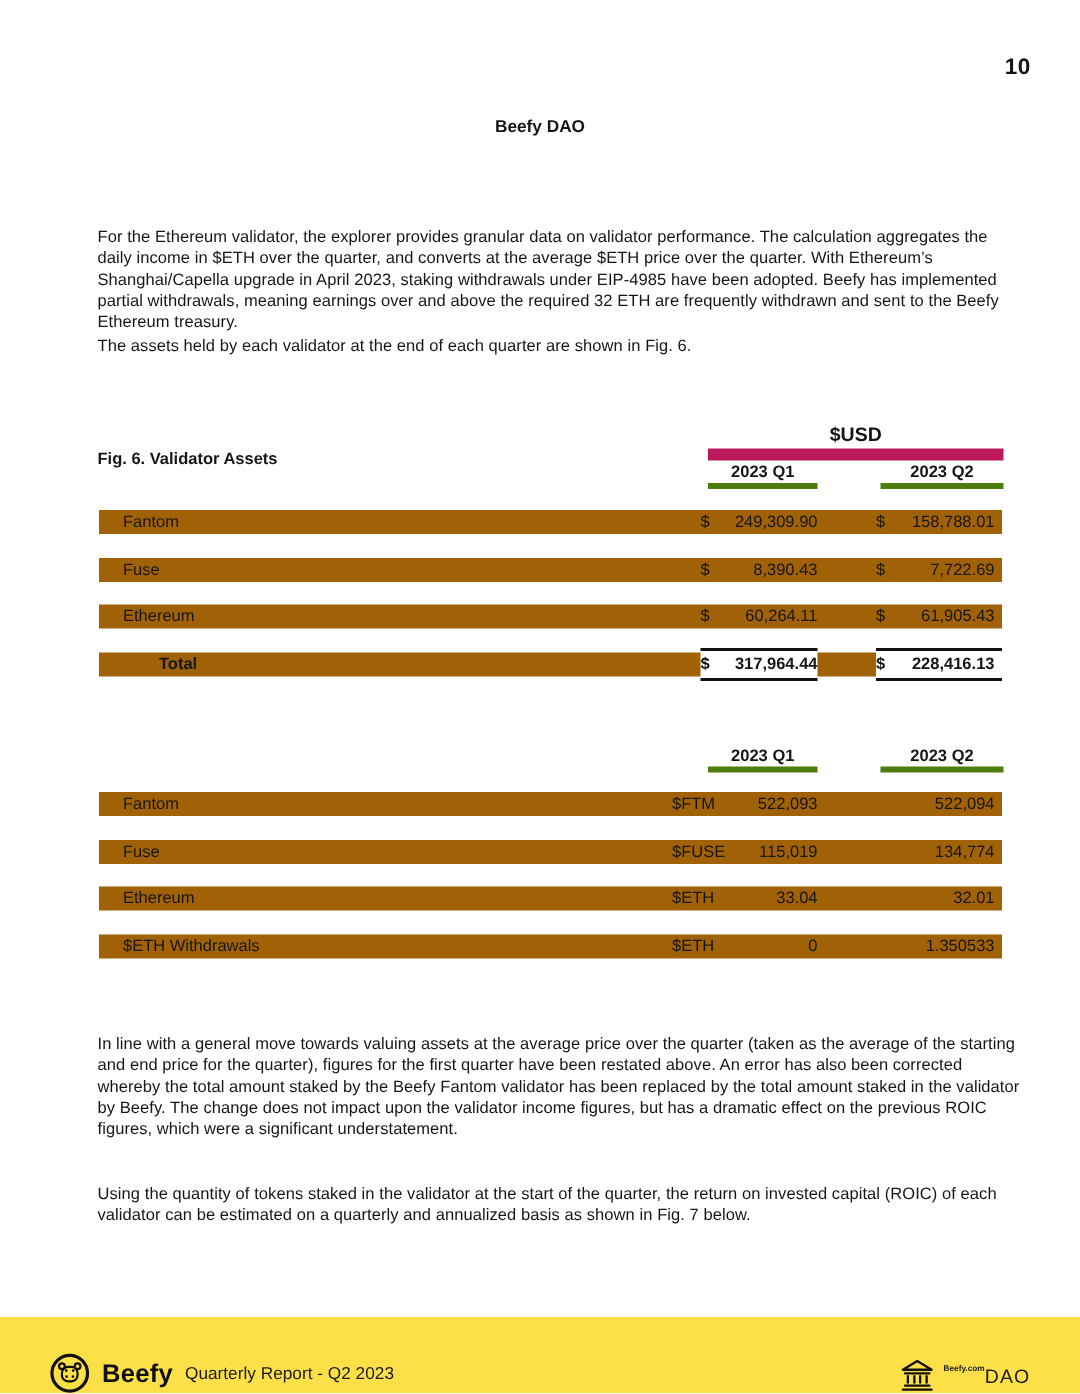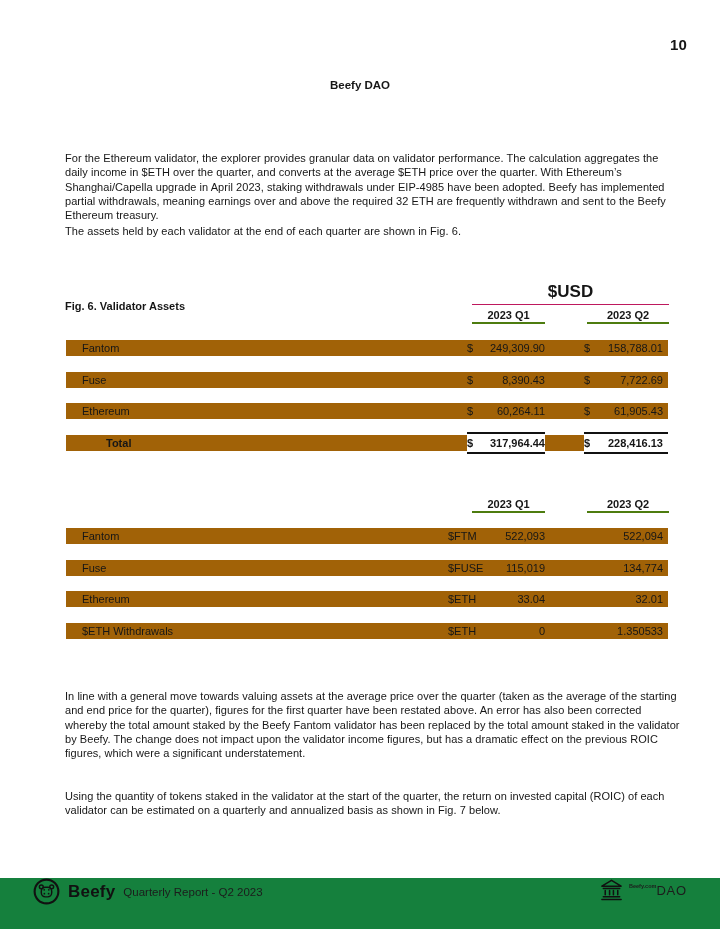--- a/index.html
+++ b/index.html
@@ -18,26 +18,26 @@
   .para {
     position:absolute; left:65px; width:616px; margin:0;
     font-size:11px; line-height:14.3px; letter-spacing:0.05px;
   }
   .figcap {
     position:absolute; left:65px; top:300px;
     font-size:11px; font-weight:bold;
   }
   .usdhead {
     position:absolute; left:472px; top:282px; width:197px;
-    text-align:center; font-size:17px; font-weight:bold;
-    border-bottom:1px solid #be185d; padding-bottom:2px;
+    text-align:center; font-size:13px; font-weight:bold;
+    border-bottom:8px solid #be185d; padding-bottom:2px;
   }
   .colhead {
     position:absolute; text-align:center; font-size:11px; font-weight:bold;
-    border-bottom:2px solid #4d7c0f; padding-bottom:1px;
+    border-bottom:4px solid #4d7c0f; padding-bottom:1px;
   }
   .q1col { left:472px; width:73px; }
   .q2col { left:587px; width:82px; }
   .hrow1 { top:309px; }
   .hrow2 { top:498px; }
   .tbl { position:absolute; left:66px; width:602px; }
   .t1 { top:340px; }
   .t2 { top:528px; }
   .row {
     height:16px; margin-bottom:15.5px; background:#a16207;
@@ -52,21 +52,21 @@
   .trow .c1, .trow .c2 {
     background:#ffffff; height:22px;
     border-top:2px solid #111; border-bottom:2px solid #111;
     font-weight:bold;
   }
   .unit { width:34px; }
   .v1 { width:63px; text-align:right; }
   .v2 { width:84px; text-align:right; padding-right:5px; box-sizing:border-box; }
   .footer {
     position:absolute; left:0; top:878px; width:720px; height:51px;
-    background:#15803d; display:flex; align-items:flex-start;
+    background:#fde047; display:flex; align-items:flex-end;
     padding:0 33px; box-sizing:border-box;
   }
   .brandwrap { display:flex; align-items:center; gap:8px; }
   .brand { font-size:17px; font-weight:bold; letter-spacing:0.2px; color:#111; }
   .reporttitle { font-size:11.5px; color:#1c1c1c; }
   .daobox { margin-left:auto; display:flex; align-items:center; gap:5px; }
   .daotext { display:flex; line-height:1; }
   .daosite { font-size:5.5px; font-weight:bold; color:#1c1c1c; margin-bottom:1px; }
   .daoword { font-size:13px; letter-spacing:0.8px; color:#1c1c1c; }
   svg { display:block; }

